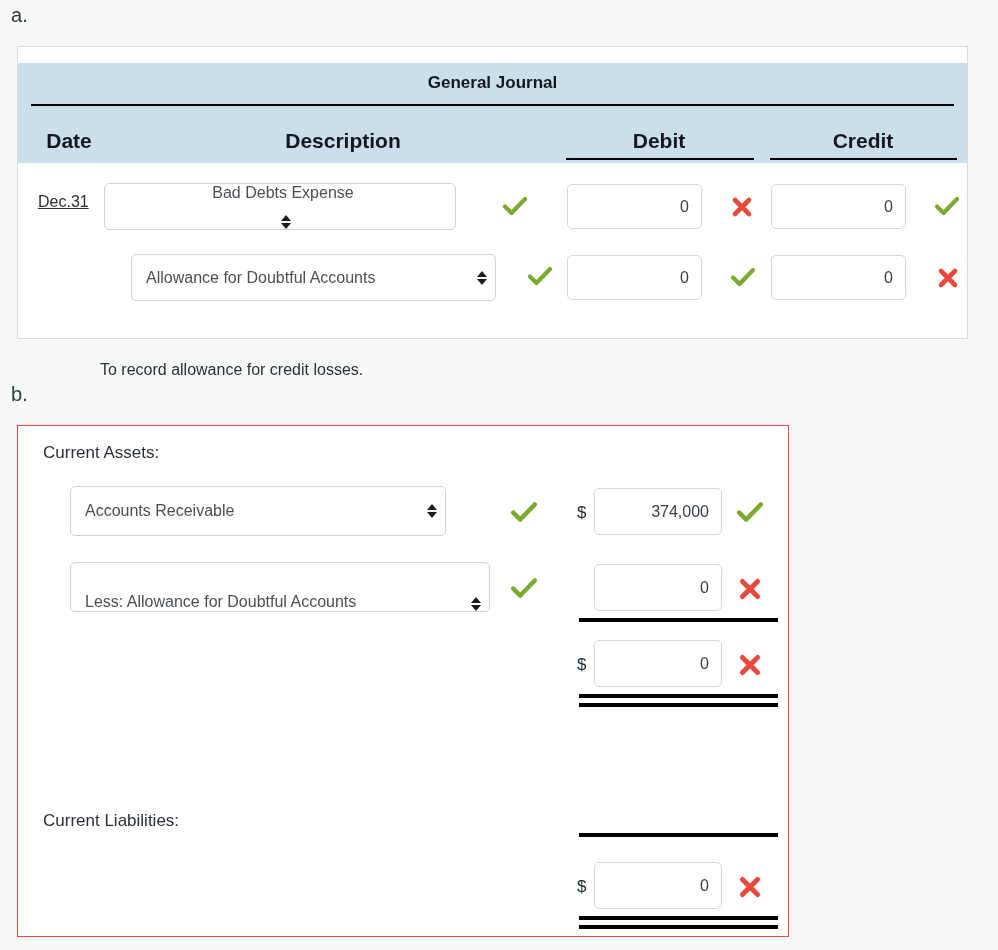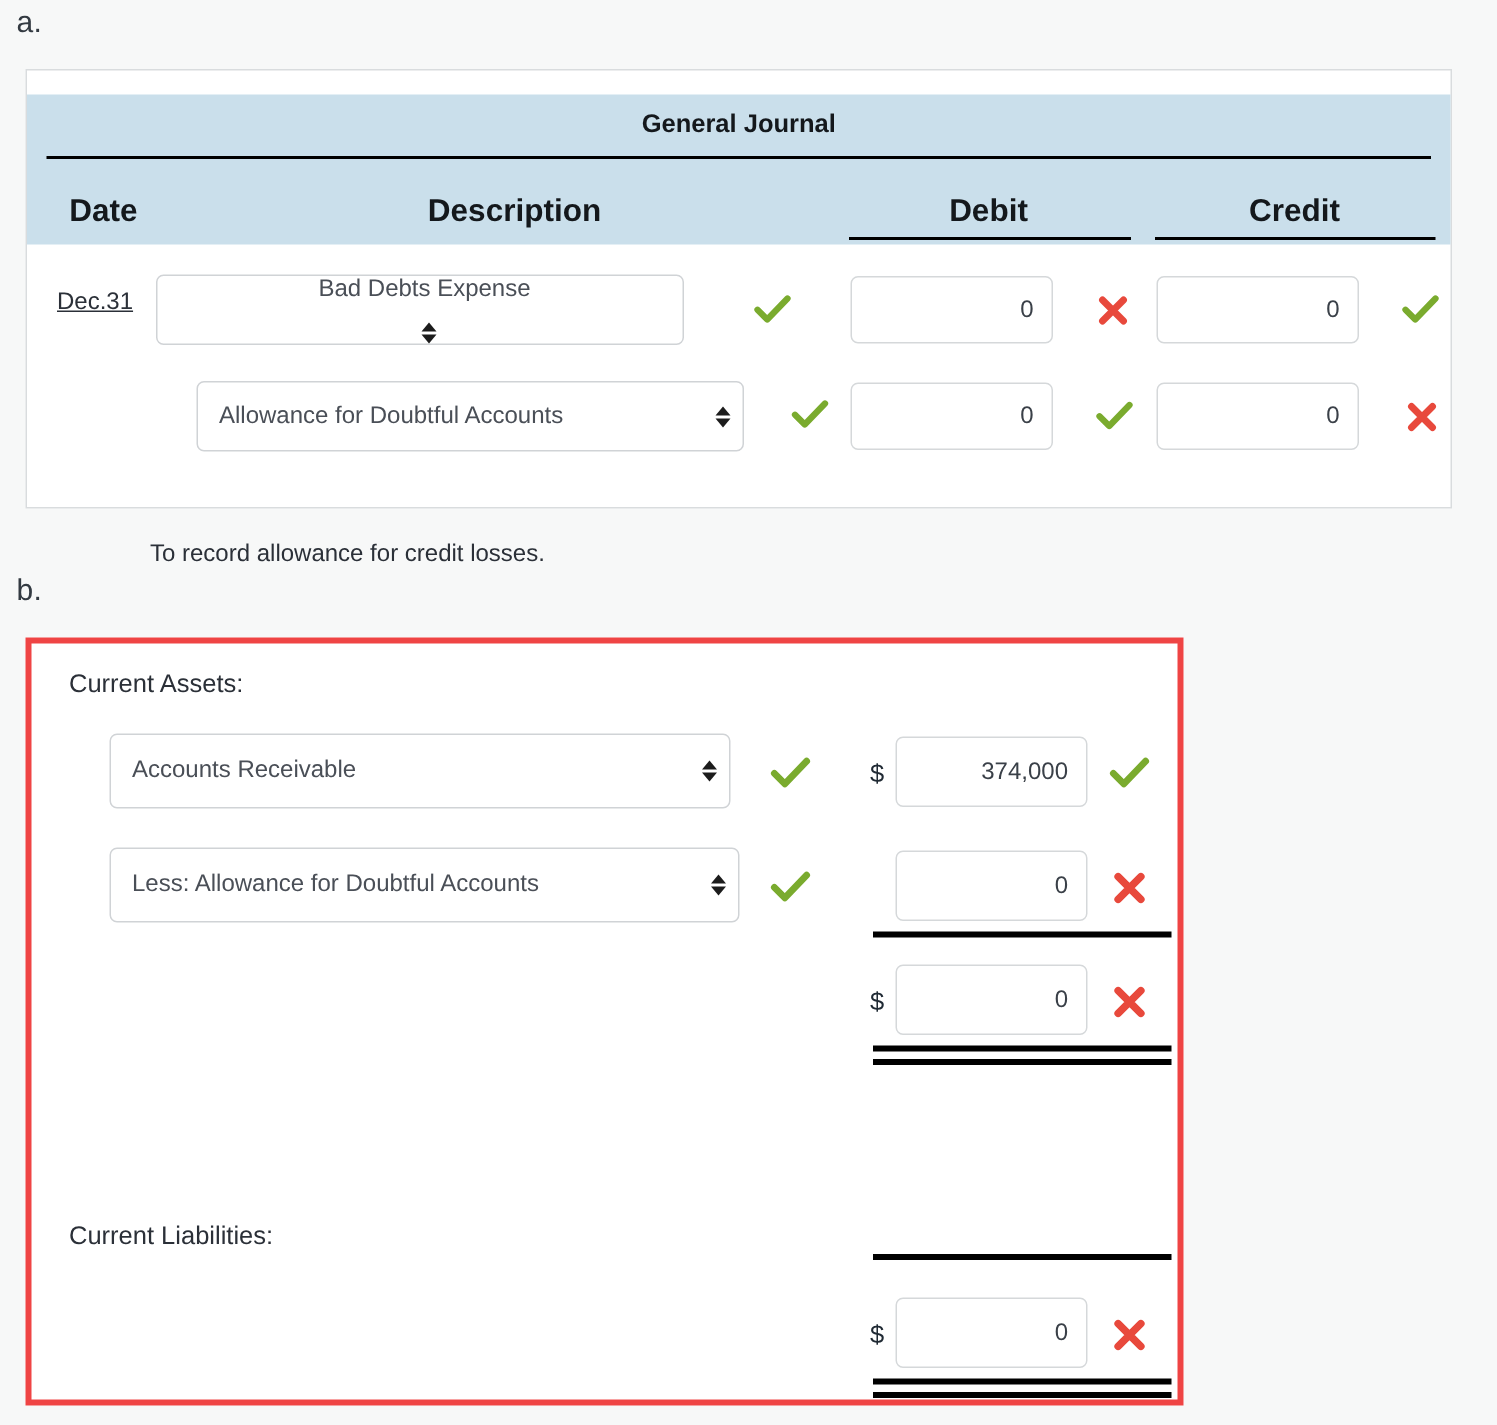--- a/index.html
+++ b/index.html
@@ -157,21 +157,21 @@
   }
 
   
   #bs-card {
     position: absolute;
     left: 17px;
     top: 425px;
     width: 772px;
     height: 512px;
     background: #ffffff;
-    border: 4px solid #ef4444;
+    border: 1px solid #ef4444;
     box-sizing: border-box;
     overflow: hidden;
   }
   .bs-head {
     position: absolute;
     font-size: 17px;
     color: #2b3038;
   }
   .bs-sub {
     position: absolute;
@@ -273,21 +273,21 @@
     <div class="caption" style="left:82px; top:158px;margin-top:40px;">To record allowance for credit losses.</div>
   </div>
 </div>
 
 <div class="part-label" style="left:11px; top:383px;">b.</div>
 
 <div id="bs-card">
 
   <div class="bs-head" style="left:25px; top:17px;">Current Assets:</div>
 
-  <div class="dd" style="left:52px; top:60px; width:414px; height:50px;gap:10px;">
+  <div class="dd" style="left:52px; top:60px; width:376px; height:50px;gap:10px;">
     <span class="dd-text">Accounts Receivable</span>
     <span class="dd-arrows">
       <i class="up"></i>
         <i class="down"></i>
     </span>
   </div>
   <span class="mark" style="left:492px; top:74px;">
     <svg width="28" height="24" viewBox="0 0 26 22">
         <path d="M3 11.5 L9.5 18 L23 4" fill="none" stroke="#7aab2e" stroke-width="4.2" stroke-linecap="round" stroke-linejoin="round"></path>
       </svg>
@@ -295,21 +295,21 @@
   <span class="dollar" style="left:559px; top:77px;">$</span>
   <div class="numbox" style="left:576px; top:62px; width:128px; height:47px;">
     <span>374,000</span>
   </div>
   <span class="mark" style="left:718px; top:74px;">
     <svg width="28" height="24" viewBox="0 0 26 22">
         <path d="M3 11.5 L9.5 18 L23 4" fill="none" stroke="#7aab2e" stroke-width="4.2" stroke-linecap="round" stroke-linejoin="round"></path>
       </svg>
   </span>
 
-  <div class="dd" style="left:52px; top:136px; width:420px; height:50px;">
+  <div class="dd" style="left:52px; top:136px; width:420px; height:50px;align-items:flex-end;">
     <span class="dd-text">Less: Allowance for Doubtful Accounts</span>
     <span class="dd-arrows">
       <i class="up"></i>
         <i class="down"></i>
     </span>
   </div>
   <span class="mark" style="left:492px; top:150px;">
     <svg width="28" height="24" viewBox="0 0 26 22">
         <path d="M3 11.5 L9.5 18 L23 4" fill="none" stroke="#7aab2e" stroke-width="4.2" stroke-linecap="round" stroke-linejoin="round"></path>
       </svg>

